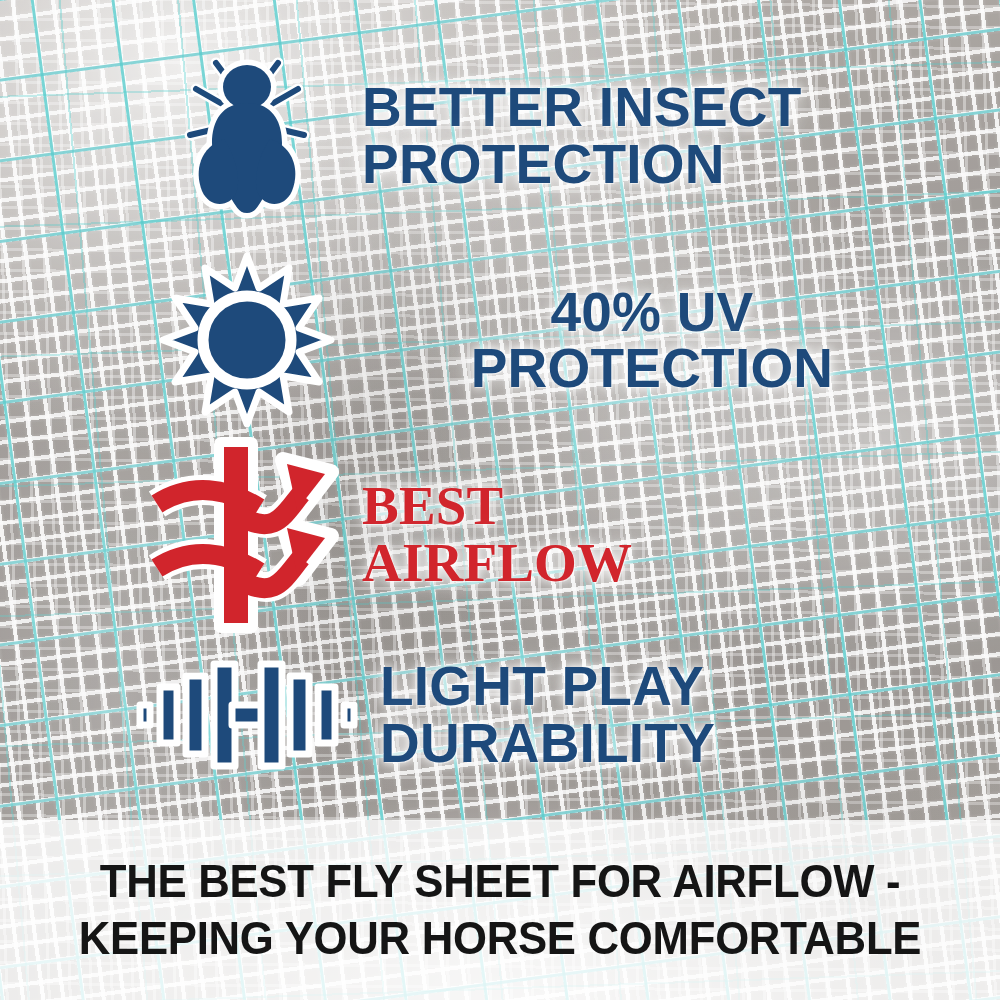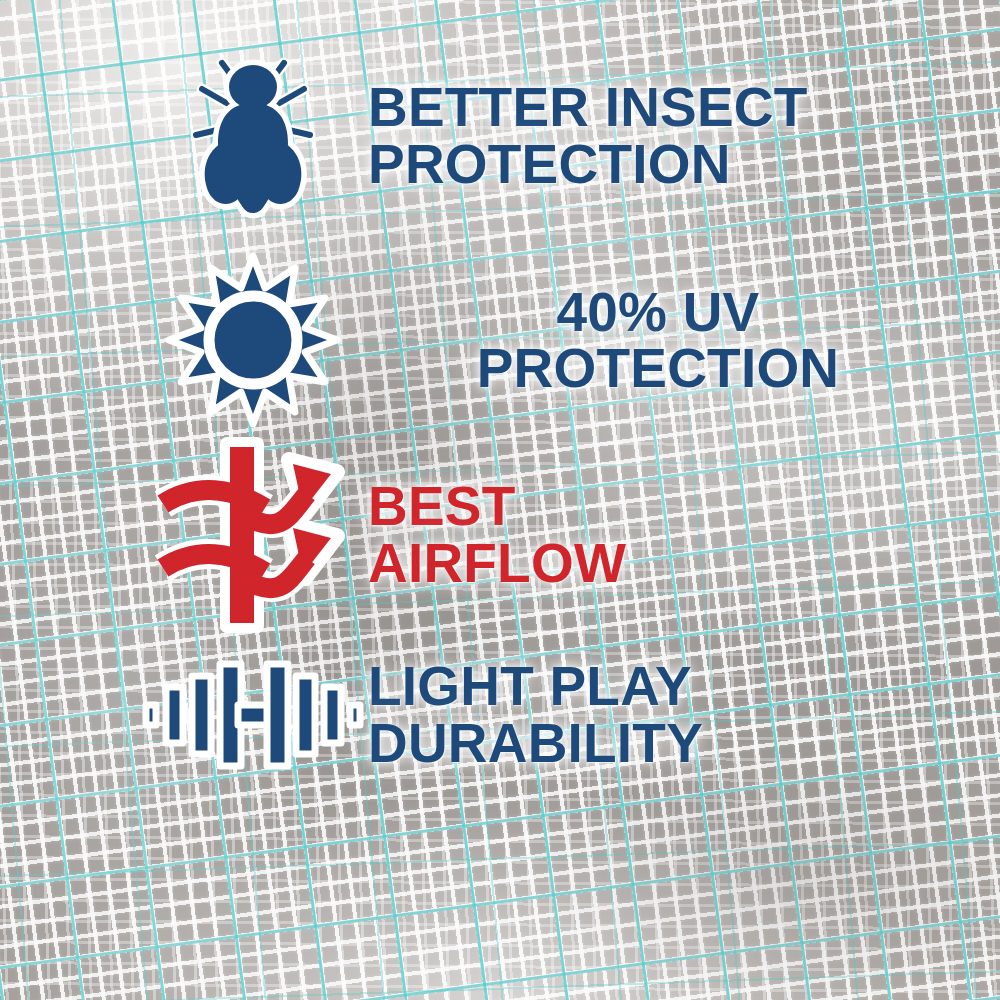--- a/index.html
+++ b/index.html
@@ -105,21 +105,21 @@
   .mesh-soften {
     position: absolute;
     inset: 0;
     background: rgba(255,255,255,0.10);
     pointer-events: none;
   }
 
   
   .features {
     position: absolute;
-    left: 8px;
+    left: 2px;
     top: 0;
     width: 844px;
     height: 820px;
   }
   .feature-row {
     position: absolute;
     display: flex;
     align-items: center;
     left: 130px;
     width: 810px;
@@ -141,26 +141,27 @@
     text-transform: uppercase;
     text-shadow:
        0 0 9px rgba(255,255,255,0.95),
        0 0 18px rgba(255,255,255,0.85),
        0 0 30px rgba(255,255,255,0.7),
        1px 1px 0 rgba(255,255,255,0.55);
     white-space: pre-line;
   }
   .feature-label.accent-red {
     color: #d1252c;
+    font-family: Liberation Serif, serif;
   }
 
   .row-insect    { top: 28px;  height: 215px; }
   .row-uv        { top: 245px; height: 190px; text-align: center; }
   .row-airflow   { top: 437px; height: 195px; }
-  .row-durability{ top: 632px; height: 165px; }
+  .row-durability{ top: 632px; height: 165px; gap: 18px; }
 
   .icon-svg { display: block; overflow: visible; }
 
   
   .caption-band {
     position: absolute;
     left: 0;
     top: 820px;
     width: 1000px;
     height: 180px;
@@ -316,14 +317,21 @@
             <rect x="208" y="51" width="10" height="20"></rect>
           </g>
         </svg>
       </div>
       <div class="feature-label">LIGHT PLAY
 DURABILITY</div>
     </div>
 
   </div>
 
+  <div class="caption-band">
+    <div class="caption-wash"></div>
+    <div class="caption-text">
+      <div>THE BEST FLY SHEET FOR AIRFLOW -</div>
+      <div>KEEPING YOUR HORSE COMFORTABLE</div>
+    </div>
+  </div>
 
 </div>
 
 </body></html>

